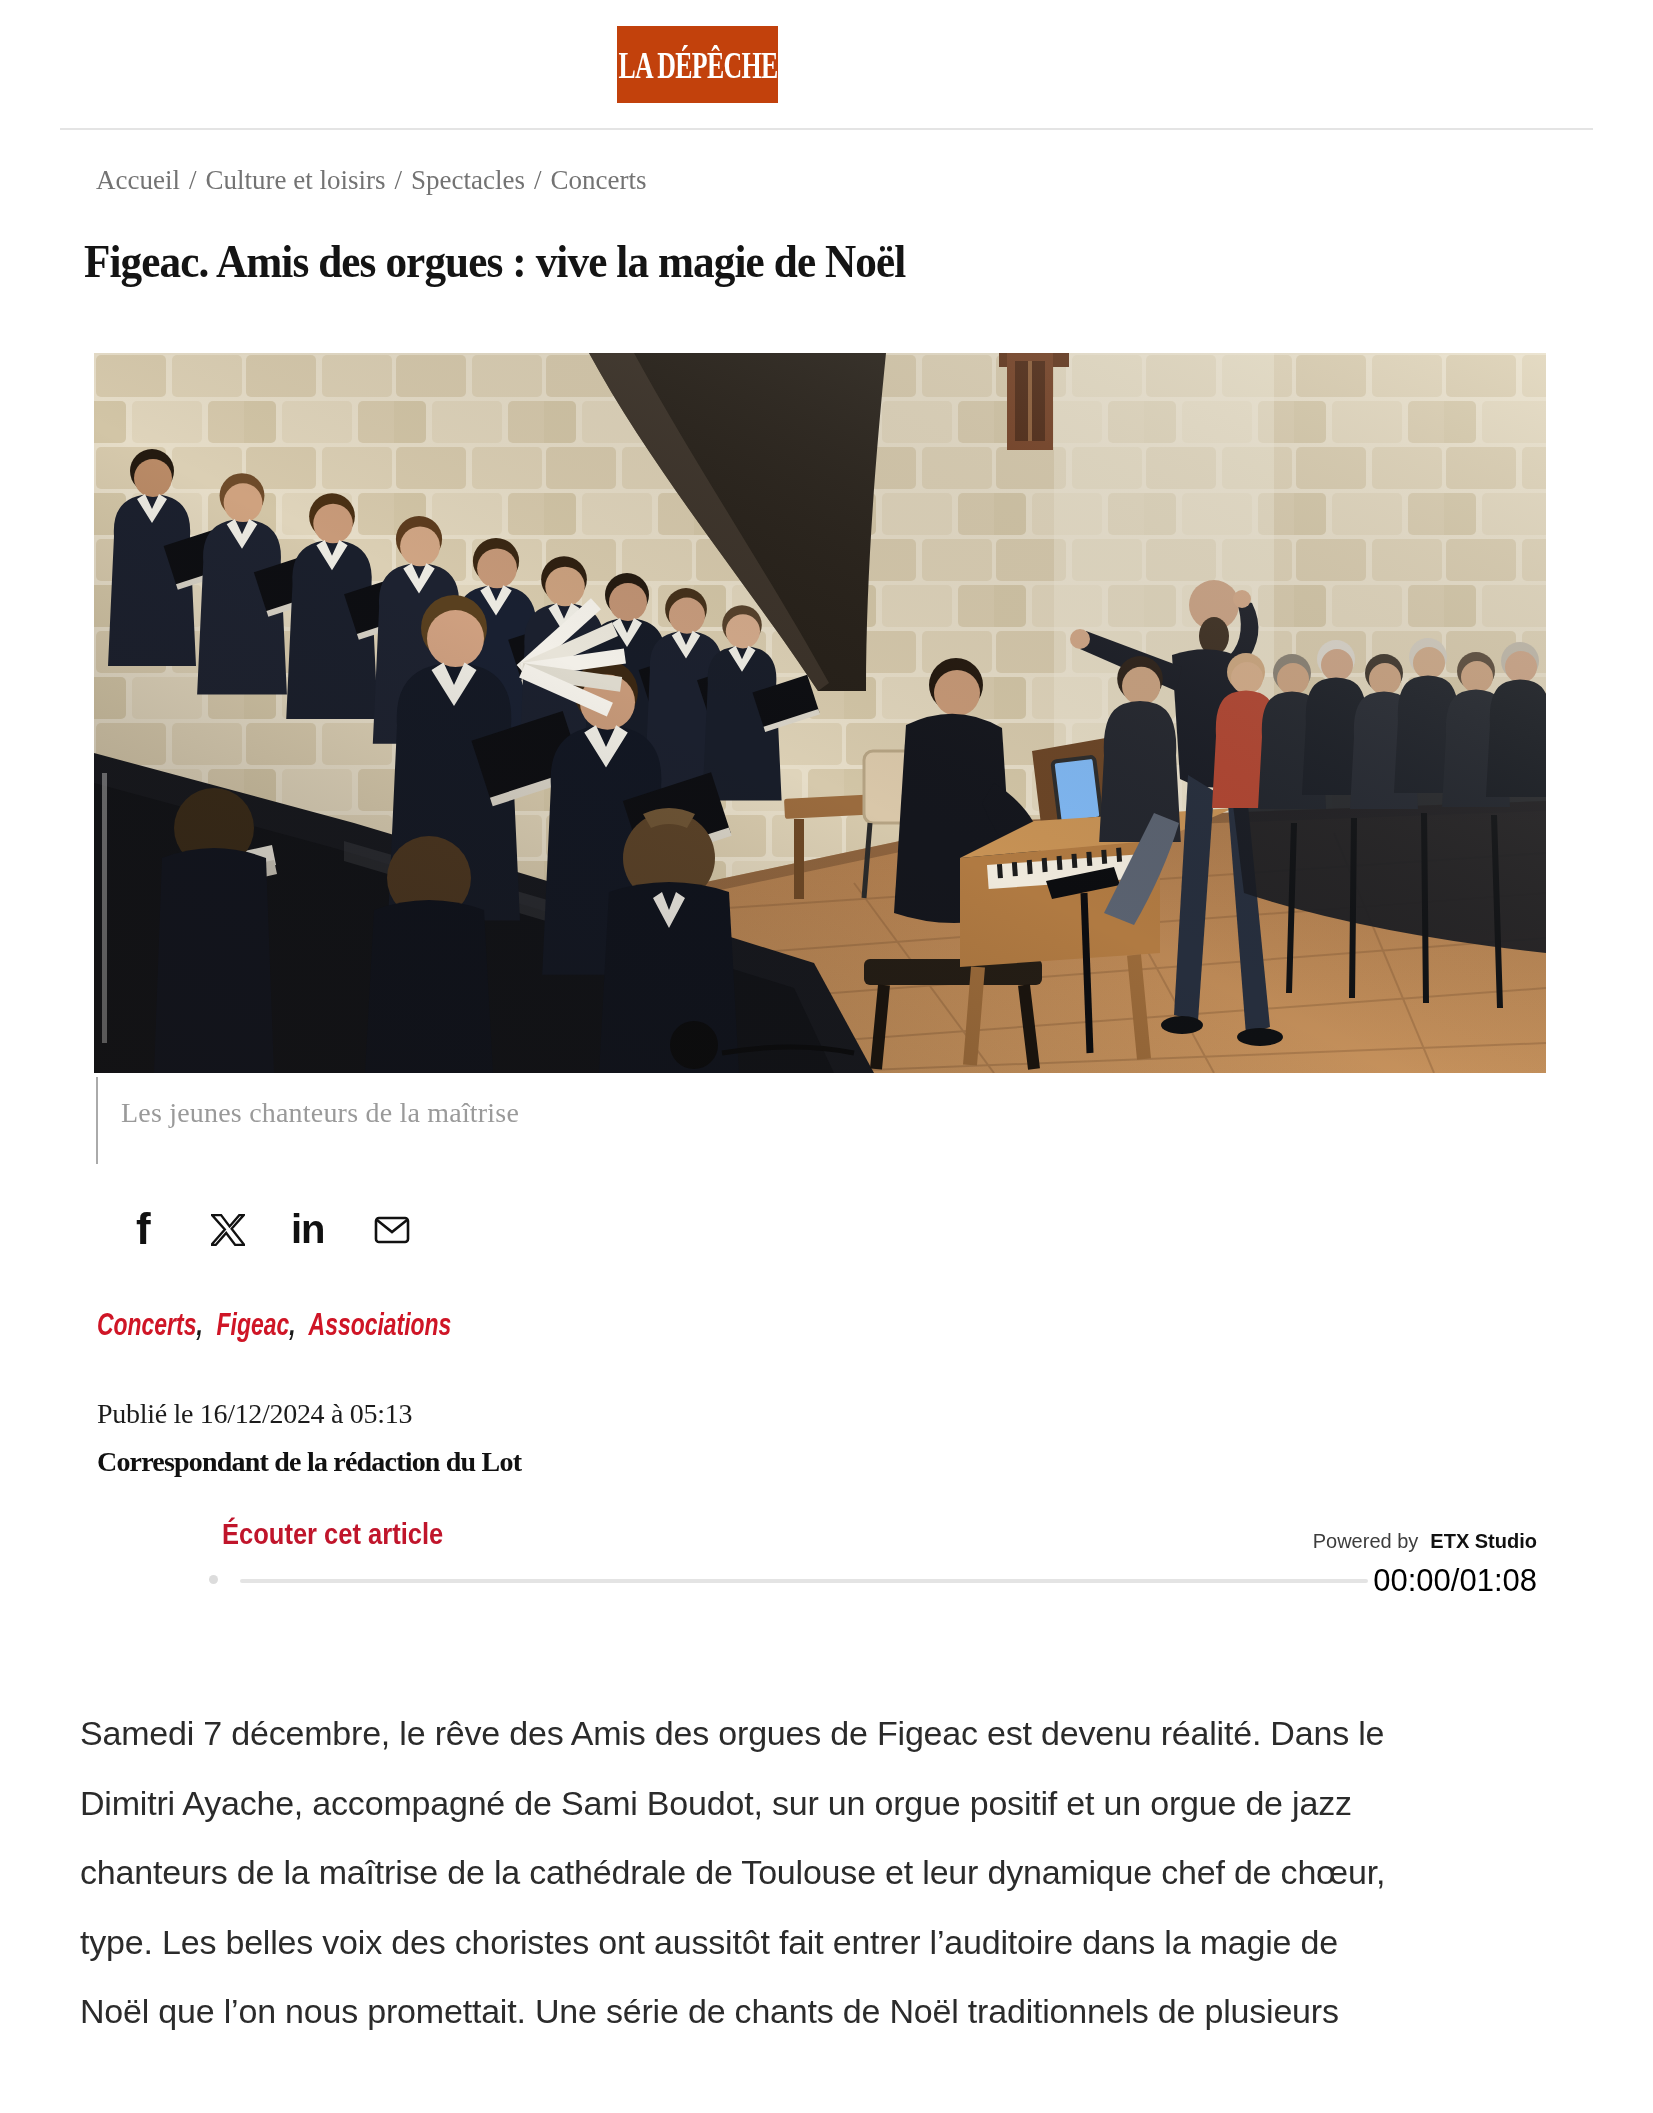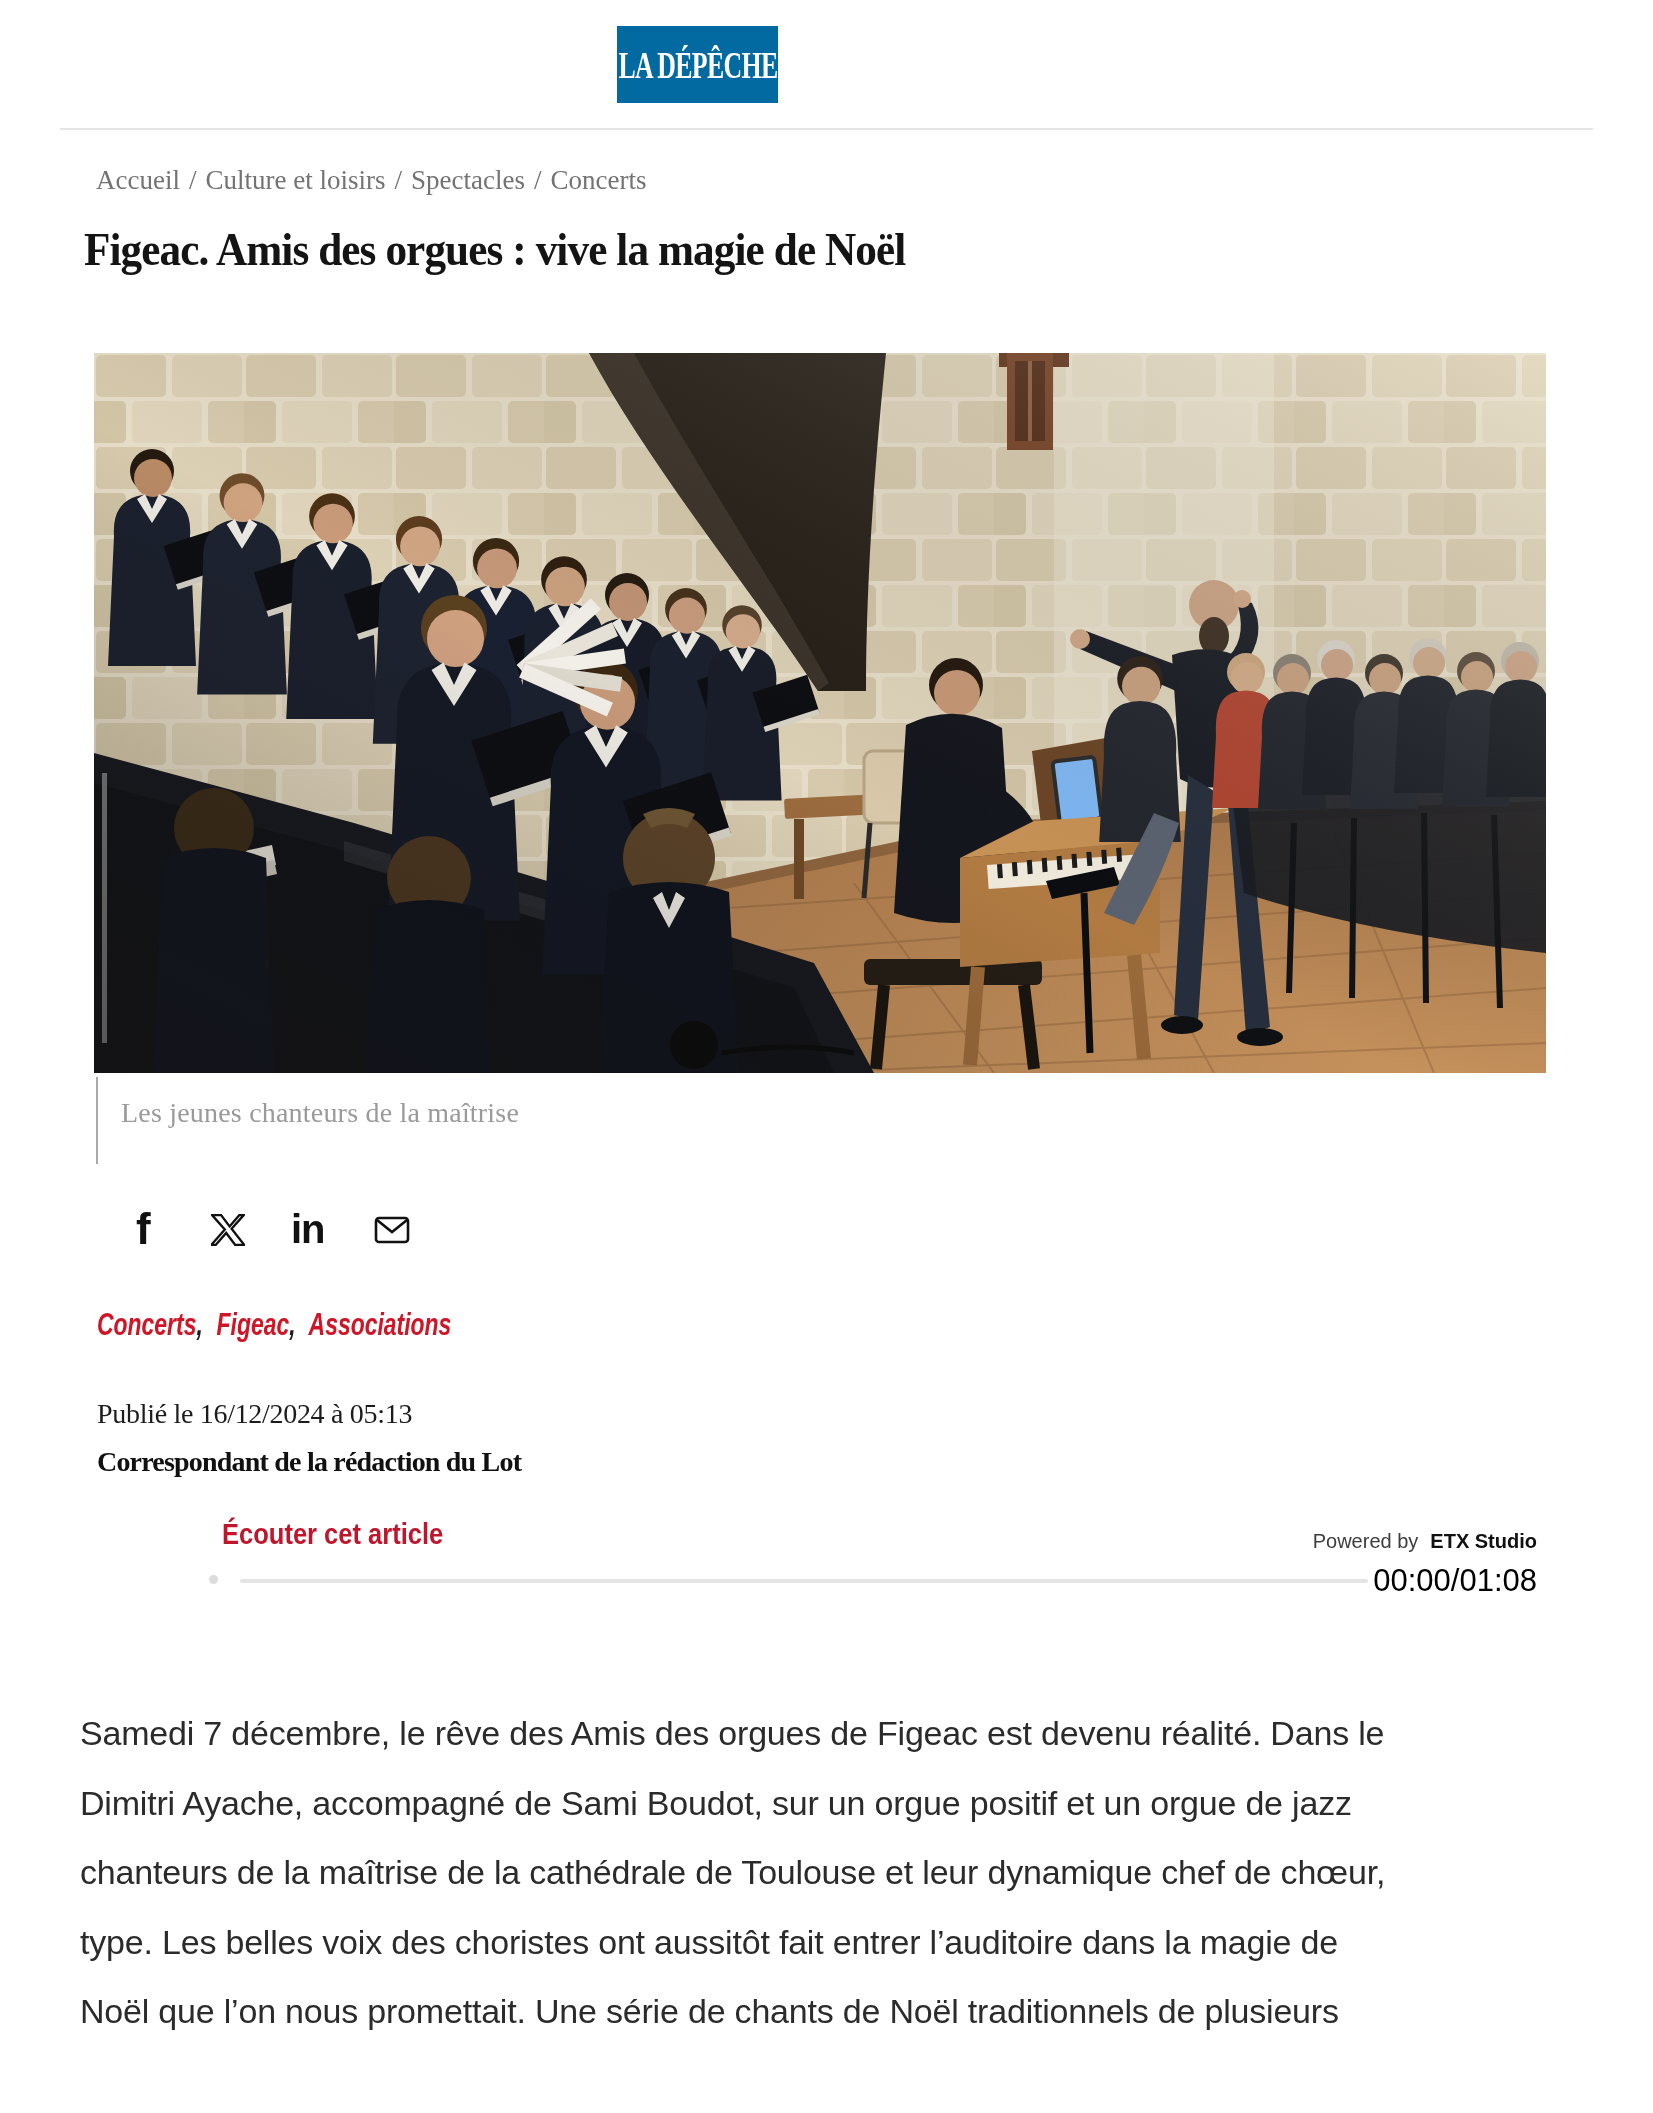--- a/index.html
+++ b/index.html
@@ -1,34 +1,34 @@
 <!DOCTYPE html>
 <html lang="fr"><head>
 <meta charset="utf-8">
 <style>
   html,body{margin:0;padding:0;background:#fff;}
   body{width:1653px;height:2113px;overflow:hidden;position:relative;
        font-family:"Liberation Sans",sans-serif;-webkit-font-smoothing:antialiased;}
   .abs{position:absolute;}
 
   
-  .logo-box{left:617px;top:26px;width:161px;height:77px;background:#0369a1;
+  .logo-box{left:617px;top:26px;width:161px;height:77px;background:#c2410c;
             display:flex;align-items:center;justify-content:center;cursor:pointer;}
   .logo-text{color:#fff;font-family:"Liberation Serif",serif;font-weight:700;
              font-size:38px;white-space:nowrap;transform:scaleX(.68);letter-spacing:-1px;}
   .top-rule{left:60px;top:128px;width:1533px;height:2px;background:#e4e4e4;}
 
   
   .breadcrumb{left:96px;top:165px;font-family:"Liberation Serif",serif;font-size:27px;
               color:#bb2530;white-space:nowrap;}
   .breadcrumb .crumb{color:#737373;cursor:pointer;}
   .breadcrumb .sep{color:#6f6f6f;padding:0 9px;}
 
   
-  .title{left:84px;top:222px;width:1500px;}
+  .title{left:84px;top:234px;width:1500px;}
   .title span{display:inline-block;transform:scaleX(.92);transform-origin:left center;
               font-family:"Liberation Serif",serif;font-weight:700;font-size:47px;
               color:#141414;letter-spacing:-1px;white-space:nowrap;}
 
   
   .photo{left:94px;top:353px;width:1452px;height:720px;overflow:hidden;background:#d7cbb0;}
   .photo svg{display:block;}
 
   
   .cap-rule{left:96px;top:1077px;width:2px;height:87px;background:#aaa;}

